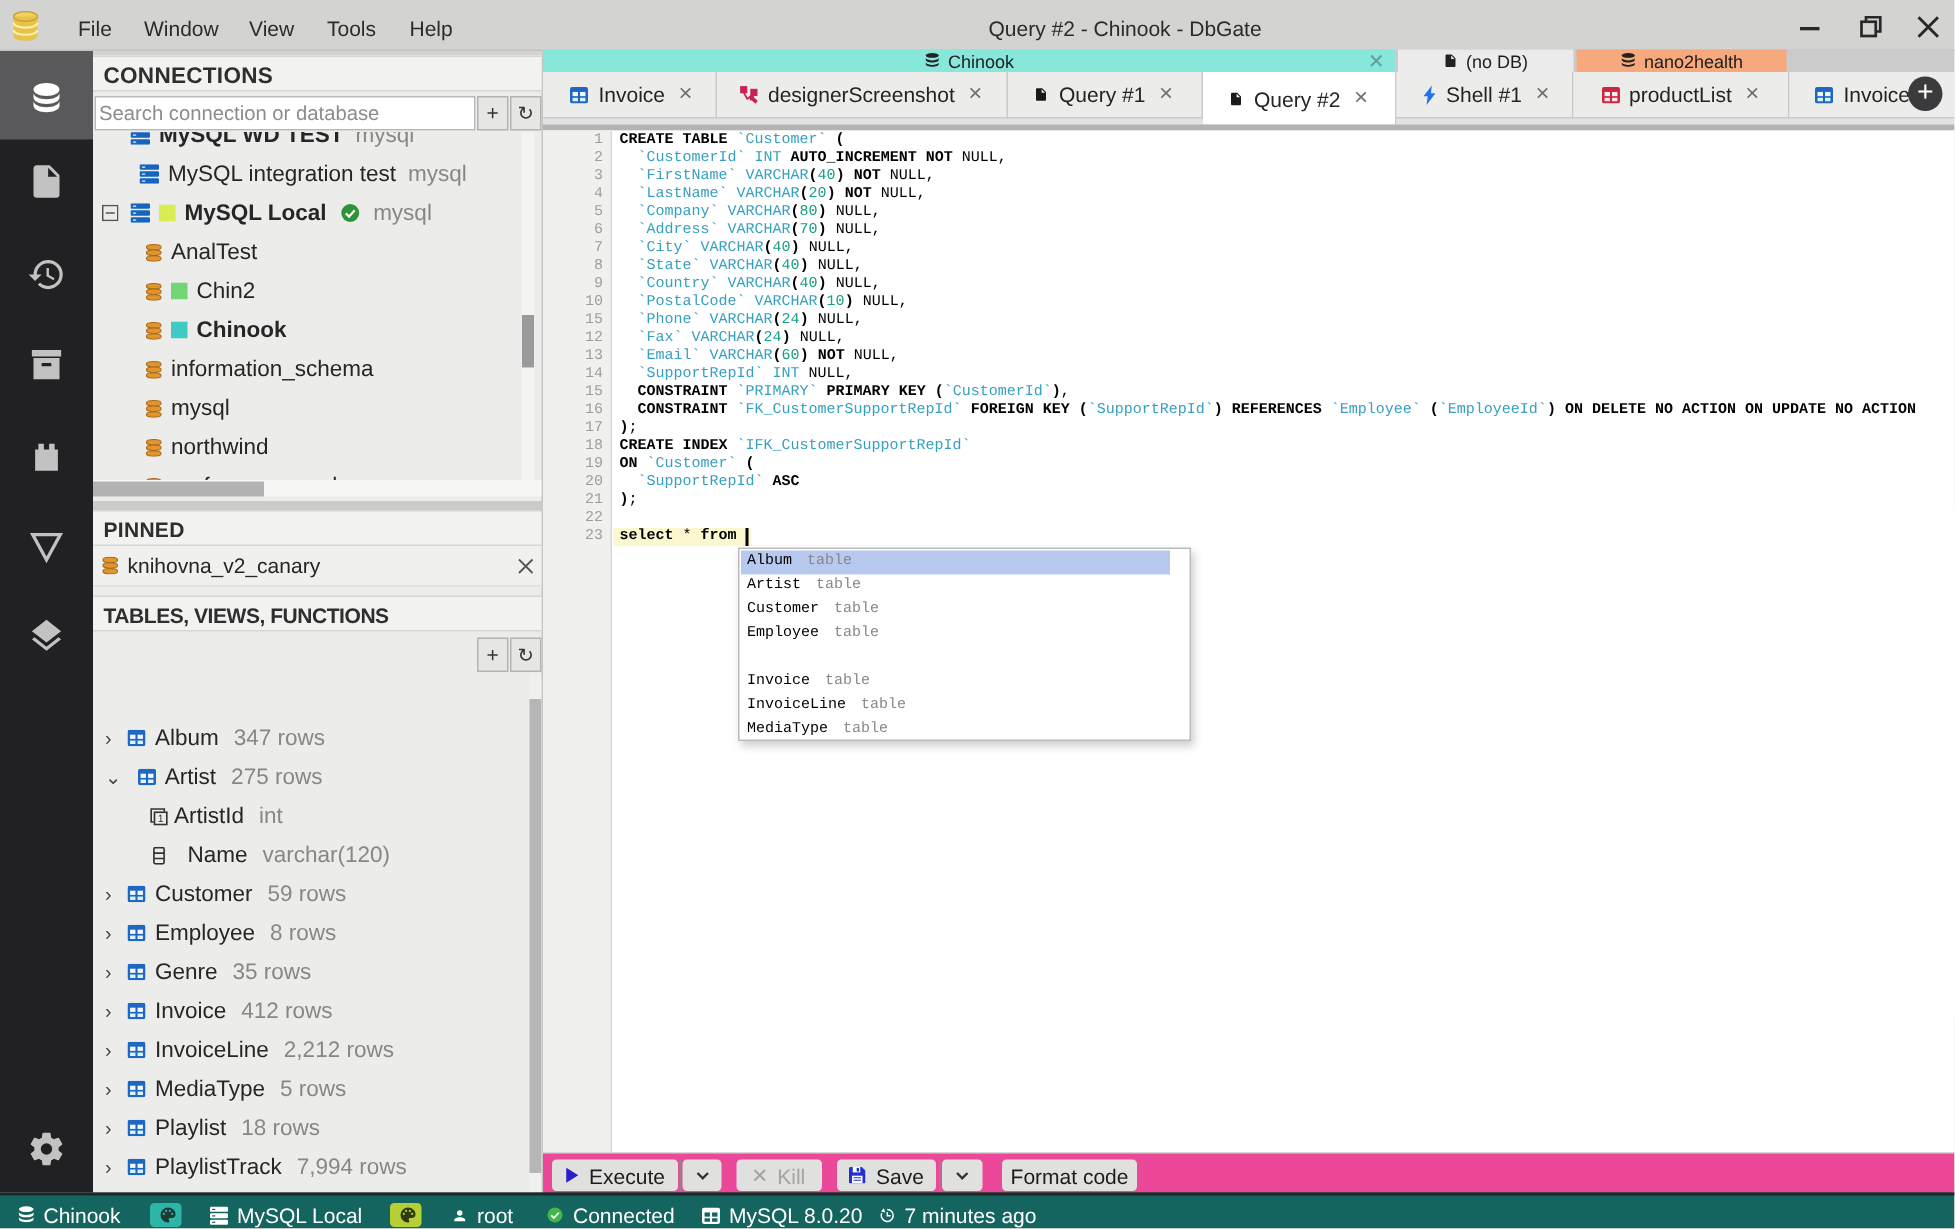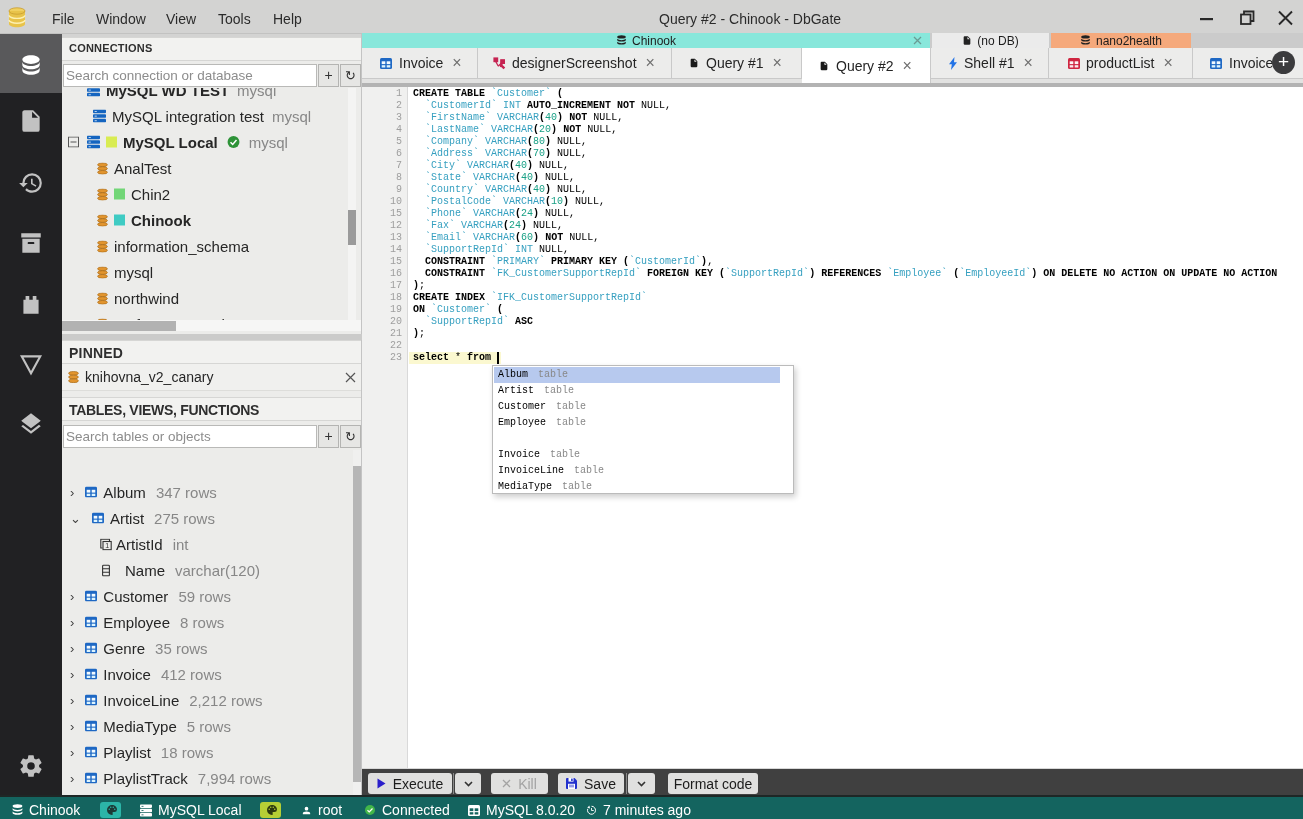--- a/index.html
+++ b/index.html
@@ -42,21 +42,21 @@
 #code .n{color:#18a085;}
 #cline{position:absolute;left:47px;top:265px;width:92px;height:12px;background:#fbf8d0;}
 #cursor{position:absolute;left:135px;top:265px;width:2px;height:12px;background:#000;}
 
 #hint{left:492px;top:365px;width:302px;height:129px;background:#fff;border:1px solid #bbb;box-sizing:border-box;box-shadow:2px 3px 6px rgba(0,0,0,.2);font:10px/16px "Liberation Mono",monospace;}
 .hrow{position:absolute;left:1px;width:286px;height:16px;padding-left:4px;box-sizing:border-box;color:#000;}
 .hrow b{font-weight:normal;}
 .hrow span{color:#888;margin-left:10px;}
 .hrow.sel{background:#b7c9ee;}
 
-#toolbar{left:362px;top:768px;width:941px;height:29px;background:#404040;border-top:1px solid #d8d8d8;box-sizing:border-box;}
+#toolbar{left:362px;top:768px;width:941px;height:29px;background:#ec4899;border-top:1px solid #d8d8d8;box-sizing:border-box;}
 .tbtn{position:absolute;top:4px;height:21px;background:#e0e0df;border-radius:3px;display:flex;align-items:center;justify-content:center;font-size:14px;color:#1c1c1c;}
 .tdiv{position:absolute;top:4px;width:1px;height:21px;background:#8a8a8a;}
 
 #statusbar{left:0;top:795px;width:1303px;height:24px;background:#14645f;border-top:2px solid #1e2726;box-sizing:border-box;color:#fff;font-size:14px;}
 .stit{position:absolute;top:2px;height:22px;display:flex;align-items:center;}
 .badge{position:absolute;top:5px;width:21px;height:16px;border-radius:3px;}
 </style></head>
 <body>
 <div class="abs" id="titlebar">
   <svg class="abs" style="left:7px;top:7px" width="20" height="21" viewBox="0 0 20 21">
@@ -103,21 +103,21 @@
   <svg class="ibicon" style="top:377px" viewBox="0 0 24 24">
       <path fill="#c2c2c2" d="M12,16L19.36,10.27L21,9L12,2L3,9L4.63,10.27M12,18.54L4.62,12.81L3,14.07L12,21.07L21,14.07L19.37,12.8L12,18.54Z"></path>
     </svg>
   <svg class="ibicon" style="top:719px" viewBox="0 0 24 24">
       <path fill="#c2c2c2" d="M12,15.5A3.5,3.5 0 0,1 8.5,12A3.5,3.5 0 0,1 12,8.5A3.5,3.5 0 0,1 15.5,12A3.5,3.5 0 0,1 12,15.5M19.43,12.97C19.47,12.65 19.5,12.33 19.5,12C19.5,11.67 19.47,11.34 19.43,11L21.54,9.37C21.73,9.22 21.78,8.95 21.66,8.73L19.66,5.27C19.54,5.05 19.27,4.96 19.05,5.05L16.56,6.05C16.04,5.66 15.5,5.32 14.87,5.07L14.5,2.42C14.46,2.18 14.25,2 14,2H10C9.75,2 9.54,2.18 9.5,2.42L9.13,5.07C8.5,5.32 7.96,5.66 7.44,6.05L4.95,5.05C4.73,4.96 4.46,5.05 4.34,5.27L2.34,8.73C2.21,8.95 2.27,9.22 2.46,9.37L4.57,11C4.53,11.34 4.5,11.67 4.5,12C4.5,12.33 4.53,12.65 4.57,12.97L2.46,14.63C2.27,14.78 2.21,15.05 2.34,15.27L4.34,18.73C4.46,18.95 4.73,19.03 4.95,18.95L7.44,17.94C7.96,18.34 8.5,18.68 9.13,18.93L9.5,21.58C9.54,21.82 9.75,22 10,22H14C14.25,22 14.46,21.82 14.5,21.58L14.87,18.93C15.5,18.67 16.04,18.34 16.56,17.94L19.05,18.95C19.27,19.03 19.54,18.95 19.66,18.73L21.66,15.27C21.78,15.05 21.73,14.78 21.54,14.63L19.43,12.97Z"></path>
     </svg>
 </div>
 <div class="abs" id="lpanel">
   <div class="abs" style="left:0;top:0;width:299px;height:3px;background:#d3d3d2"></div>
   <div class="sechead" style="top:3px">
-      <b style="font-size:11px">CONNECTIONS</b>
+      <b style="font-size:15px">CONNECTIONS</b>
     </div>
   <div class="srow" style="top:30px">
     <input placeholder="Search connection or database" style="">
     <div class="sbtn" style="left:256px">+</div>
     <div class="sbtn" style="left:278px;font-size:13px">↻</div>
   </div>
   <div class="abs" style="left:0;top:54px;width:299px;height:232px;overflow:hidden">
     <div class="trow" style="top:-11px">
         <div class="in" style="left:25px">
           <svg width="13" height="13" viewBox="0 0 13 13">
@@ -294,21 +294,20 @@
         <span style="margin-left:6px">knihovna_v2_canary</span>
       </div>
     <svg class="abs" style="left:283px;top:8px" width="11" height="11" viewBox="0 0 11 11">
         <path d="M1 1l9 9M10 1l-9 9" stroke="#555" stroke-width="1.2"></path>
       </svg>
   </div>
   <div class="sechead" style="top:363px">
       <b style="letter-spacing:-0.3px">TABLES, VIEWS, FUNCTIONS</b>
     </div>
   <div class="srow" style="top:391px">
-    <input placeholder="Search tables or objects" style="">
     <div class="sbtn" style="left:256px">+</div>
     <div class="sbtn" style="left:278px;font-size:13px">↻</div>
   </div>
   <div class="abs" style="left:0;top:416px;width:299px;height:346px;overflow:hidden">
     <div class="trow" style="top:29px">
         <div class="in" style="left:8px">
           <span class="chev">›</span>
           <svg style="margin-left:11px" width="12" height="11" viewBox="0 0 12 11">
             <rect width="12" height="11" rx="1.5" fill="#1e68c4"></rect>
             <rect x="1.7" y="3.3" width="3.6" height="2.8" fill="#f2faff"></rect>

